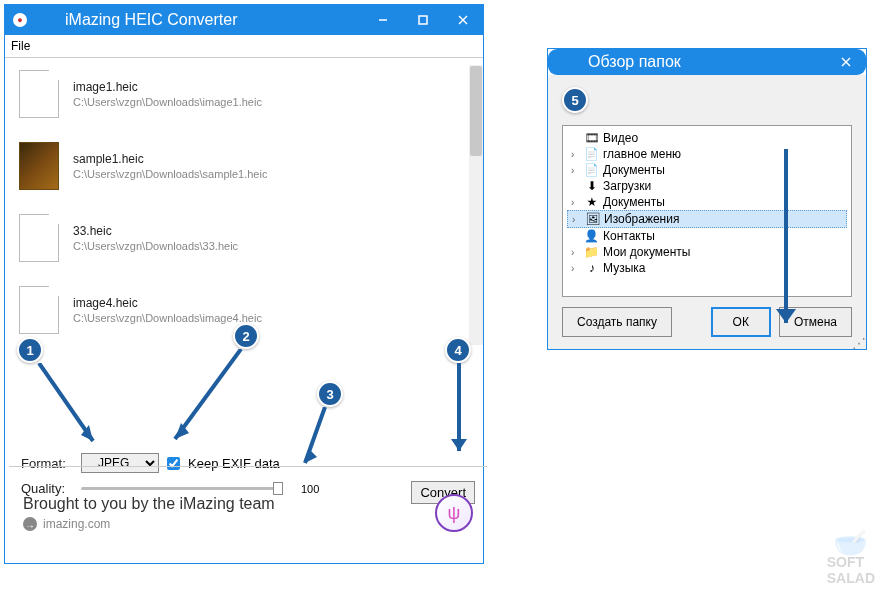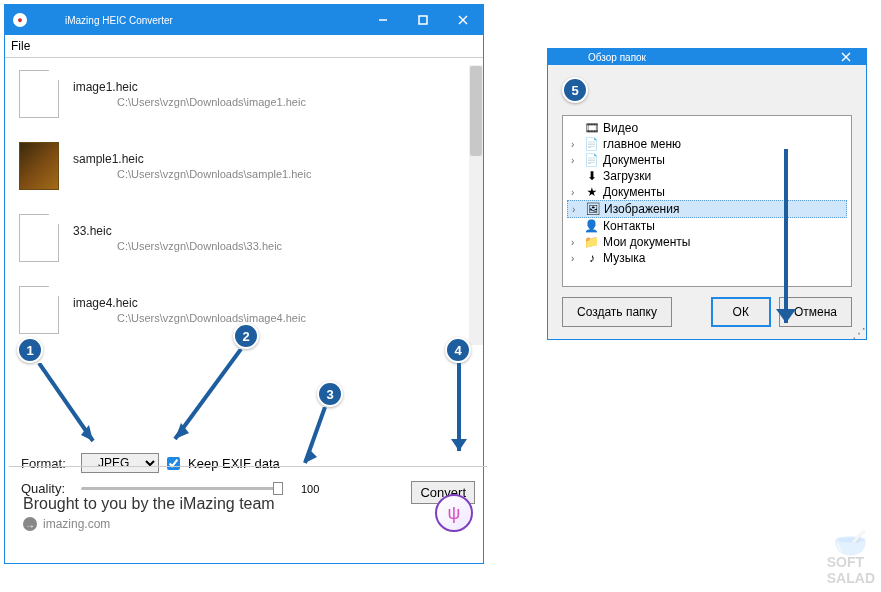--- a/index.html
+++ b/index.html
@@ -2,35 +2,35 @@
 <html><head>
 <meta charset="utf-8">
 <style>
   * { box-sizing: border-box; margin: 0; padding: 0; }
   body { font-family: "Segoe UI", Tahoma, sans-serif; font-size: 12px; background: #fff; width: 881px; height: 592px; position: relative; }
   
   
   .main-window { position: absolute; left: 4px; top: 4px; width: 480px; height: 560px; border: 1px solid #1e88e5; background: #fff; }
   .titlebar { background: #1e88e5; color: #fff; height: 30px; display: flex; align-items: center; padding-left: 8px; }
   .titlebar .app-icon { width: 14px; height: 14px; border-radius: 50%; background: #fff; margin-right: 6px; display: flex; align-items: center; justify-content: center; font-size: 9px; color: #d32f2f; }
-  .titlebar .title { flex: 1; font-size: 10px; padding-left: 32px; }
+  .titlebar .title { flex: 1; font-size: 16px; padding-left: 32px; }
   .win-btns { display: flex; }
   .win-btn { width: 40px; height: 30px; display: flex; align-items: center; justify-content: center; color: #fff; }
   .win-btn svg { width: 10px; height: 10px; stroke: #fff; stroke-width: 1.5; fill: none; }
   
   .menubar { border-bottom: 1px solid #ccc; padding: 4px 6px; font-size: 12px; background: #fff; }
   
   .file-list { height: 280px; overflow: auto; }
   .file-item { display: flex; align-items: center; padding: 12px 14px; gap: 14px; }
   .thumb { width: 40px; height: 48px; border: 1px solid #bbb; background: #fff; position: relative; }
   .thumb.docicon::after { content: ""; position: absolute; right: -1px; top: -1px; width: 0; height: 0; border-top: 10px solid #fff; border-right: 10px solid #fff; box-shadow: inset 1px -1px 0 #bbb; }
   .thumb.sample { background: linear-gradient(135deg,#3b2a0c,#7a4a12,#a36b18); border: 1px solid #6b4a12; }
   .file-texts { display: flex; flex-direction: column; gap: 2px; }
   .file-name { font-size: 12px; color: #222; }
-  .file-path { font-size: 11px; color: #888; margin-left: 44px; }
+  .file-path { font-size: 11px; color: #888; }
   .bubble { width: 26px; height: 26px; border-radius: 50%; background: #1e5d9e; border: 2px solid #fff; color: #fff; display: flex; align-items: center; justify-content: center; font-weight: bold; font-size: 13px; box-shadow: 0 1px 3px rgba(0,0,0,0.3); position: absolute; pointer-events: auto; }
   
   .controls { position: absolute; left: 4px; top: 440px; width: 478px; padding: 8px 12px; }
   .row { display: flex; align-items: center; gap: 8px; margin-bottom: 8px; }
   .lbl { width: 52px; font-size: 13px; color: #222; }
   select.fmt { border: 1px solid #888; padding: 1px 12px; font-size: 12px; }
   input[type=checkbox] { accent-color: #1e88e5; }
   .exif-lbl { font-size: 13px; }
   .slider-track { flex: 1; height: 3px; background: #bbb; border-radius: 2px; position: relative; max-width: 200px; }
   .slider-thumb { position: absolute; right: -2px; top: -5px; width: 10px; height: 13px; background: #fff; border: 1px solid #888; }
@@ -39,21 +39,21 @@
   
   .footer { position: absolute; left: 4px; bottom: 4px; width: 478px; border-top: 1px solid #ccc; padding: 27px 14px; display: flex; align-items: center; }
   .footer-texts { flex: 1; }
   .brought { font-size: 16px; color: #333; }
   .imz-link { display: flex; gap: 6px; align-items: center; color: #888; font-size: 12px; margin-top: 4px; }
   .imz-link .go { width: 14px; height: 14px; border-radius: 50%; background: #888; color: #fff; display: flex; align-items: center; justify-content: center; font-size: 10px; }
   .imazing-logo { width: 38px; height: 38px; border-radius: 50%; border: 2px solid #7e3fbf; display: flex; align-items: center; justify-content: center; color: #d94fbf; font-size: 18px; background: linear-gradient(135deg,#fff,#f0e8ff); }
   
   
   .browse-window { position: absolute; left: 547px; top: 48px; width: 320px; border: 1px solid #1e88e5; background: #fff; }
-  .browse-window .titlebar { background: #1e88e5; height: 16px; }
+  .browse-window .titlebar { background: #1e88e5; height: 26px; border-radius: 9px; }
   .browse-body { padding: 12px 14px; background: #f0f0f0; }
   .bubble5 { position: static; margin-bottom: 12px; }
   .tree { border: 1px solid #999; background: #fff; padding: 4px; height: 172px; overflow: auto; }
   .tree-item { display: flex; align-items: center; gap: 4px; padding: 1px 4px; font-size: 12px; }
   .tree-item .chev { width: 10px; color: #666; font-size: 10px; }
   .tree-item .ticon { width: 14px; height: 14px; display: flex; align-items: center; justify-content: center; font-size: 12px; }
   .tree-item.selected { background: #cfe6fb; border: 1px dotted #5a9bd4; }
   .dlg-buttons { display: flex; justify-content: space-between; margin-top: 10px; }
   .dlg-btn { border: 1px solid #888; background: #eee; padding: 3px 14px; font-size: 12px; }
   .dlg-btn.primary { border: 2px solid #1e88e5; padding: 6px 20px; }

